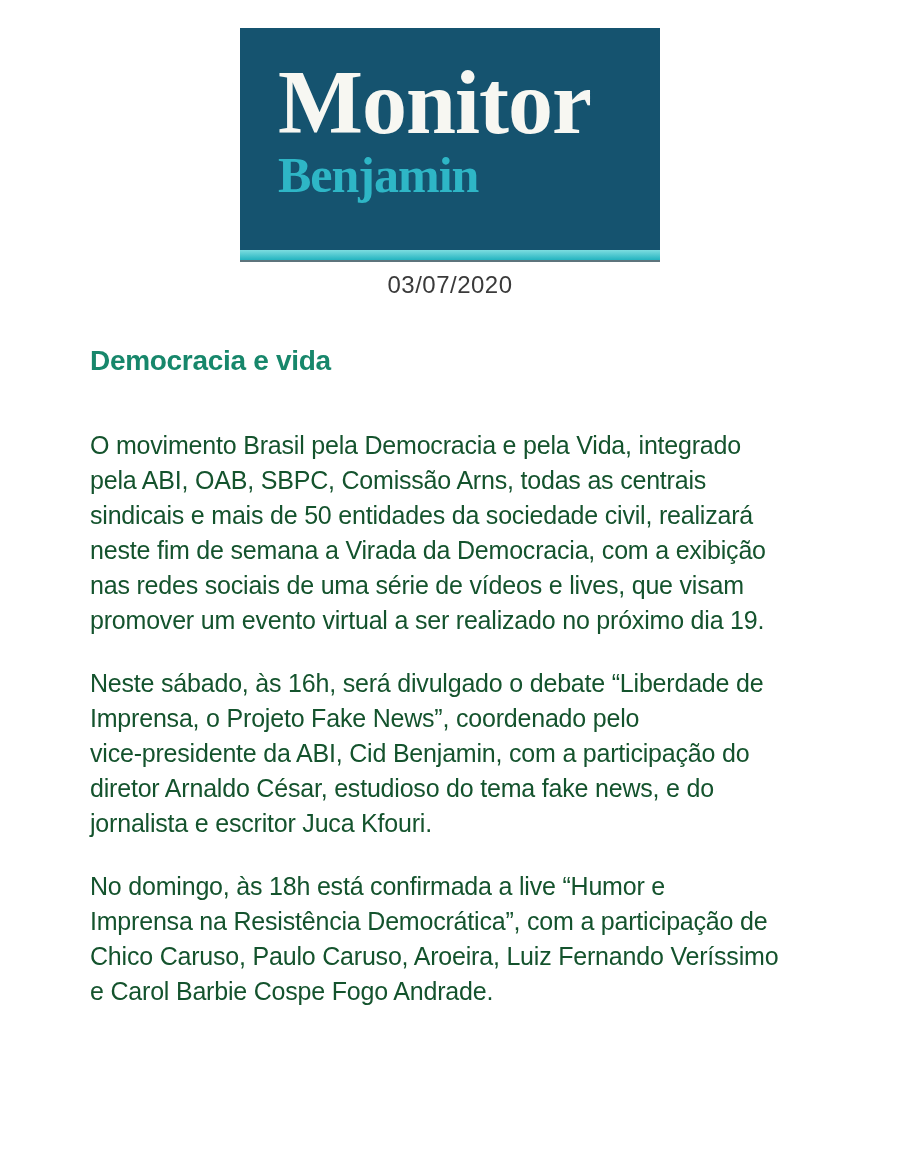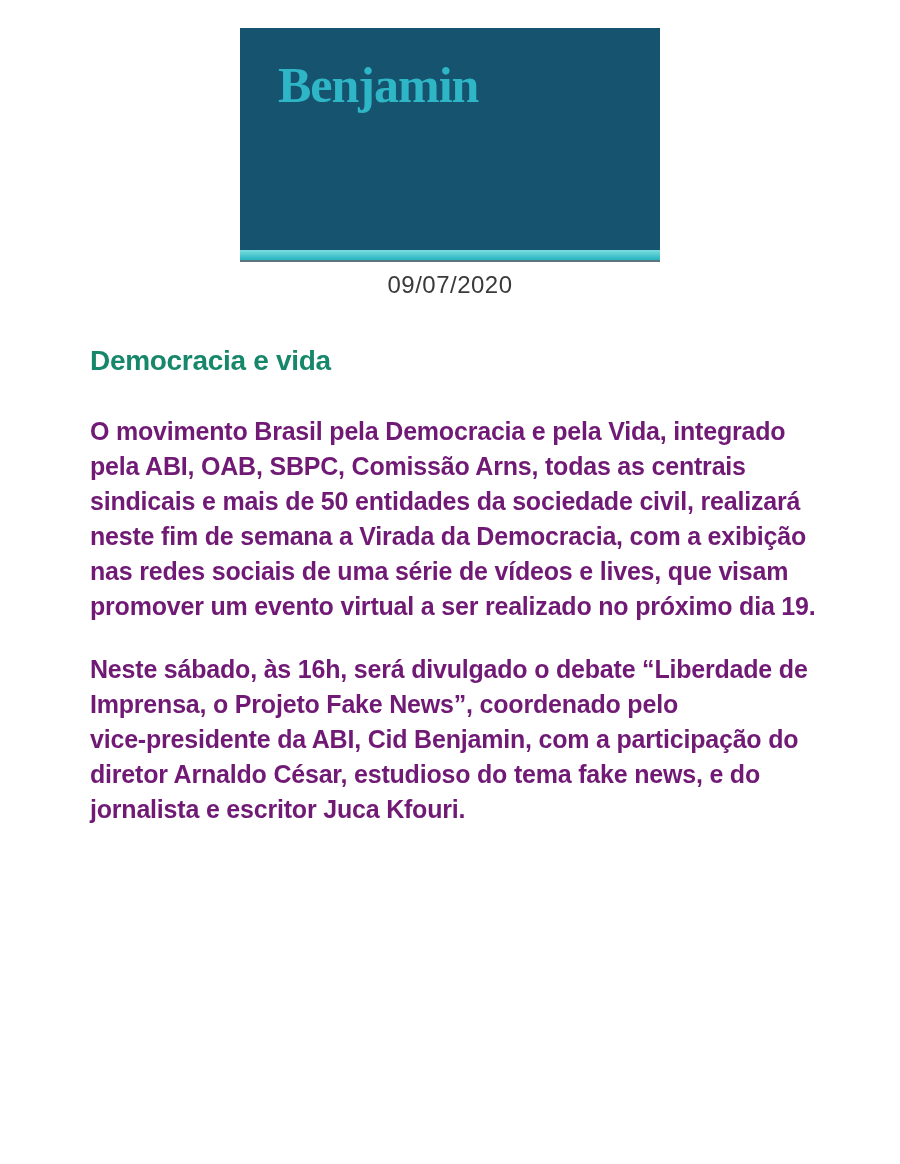--- a/index.html
+++ b/index.html
@@ -58,59 +58,63 @@
     letter-spacing: 0.5px;
   }
   
   .content {
     margin: 46px 60px 0 90px;
   }
   .title {
     font-size: 28px;
     font-weight: bold;
     color: #17876b;
-    margin: 0 0 37px 0;
+    margin: 0 0 51px 0;
     letter-spacing: -0.3px;
   }
   .para {
     font-size: 25px;
     line-height: 35px;
-    color: #701a75;
+    color: #14532d;
     margin: 0 0 28px 0;
     white-space: pre-line;
     letter-spacing: -0.2px;
-    font-weight: bold;
   }
 </style>
 </head>
 <body>
 
 <div class="page">
 
   <div class="logo">
     <div class="logo-main">
+      <div class="logo-title">Monitor</div>
       <div class="logo-subtitle">Benjamin</div>
     </div>
     <div class="logo-stripe"></div>
   </div>
 
-  <div class="date">09/07/2020</div>
+  <div class="date">03/07/2020</div>
 
   <div class="content">
     <h1 class="title">Democracia e vida</h1>
 
     <p class="para">O movimento Brasil pela Democracia e pela Vida, integrado
 pela ABI, OAB, SBPC, Comissão Arns, todas as centrais
 sindicais e mais de 50 entidades da sociedade civil, realizará
 neste fim de semana a Virada da Democracia, com a exibição
 nas redes sociais de uma série de vídeos e lives, que visam
 promover um evento virtual a ser realizado no próximo dia 19.</p>
 
     <p class="para">Neste sábado, às 16h, será divulgado o debate “Liberdade de
 Imprensa, o Projeto Fake News”, coordenado pelo
 vice-presidente da ABI, Cid Benjamin, com a participação do
 diretor Arnaldo César, estudioso do tema fake news, e do
 jornalista e escritor Juca Kfouri.</p>
 
+    <p class="para">No domingo, às 18h está confirmada a live “Humor e
+Imprensa na Resistência Democrática”, com a participação de
+Chico Caruso, Paulo Caruso, Aroeira, Luiz Fernando Veríssimo
+e Carol Barbie Cospe Fogo Andrade.</p>
 
   </div>
 
 </div>
 
 </body></html>

